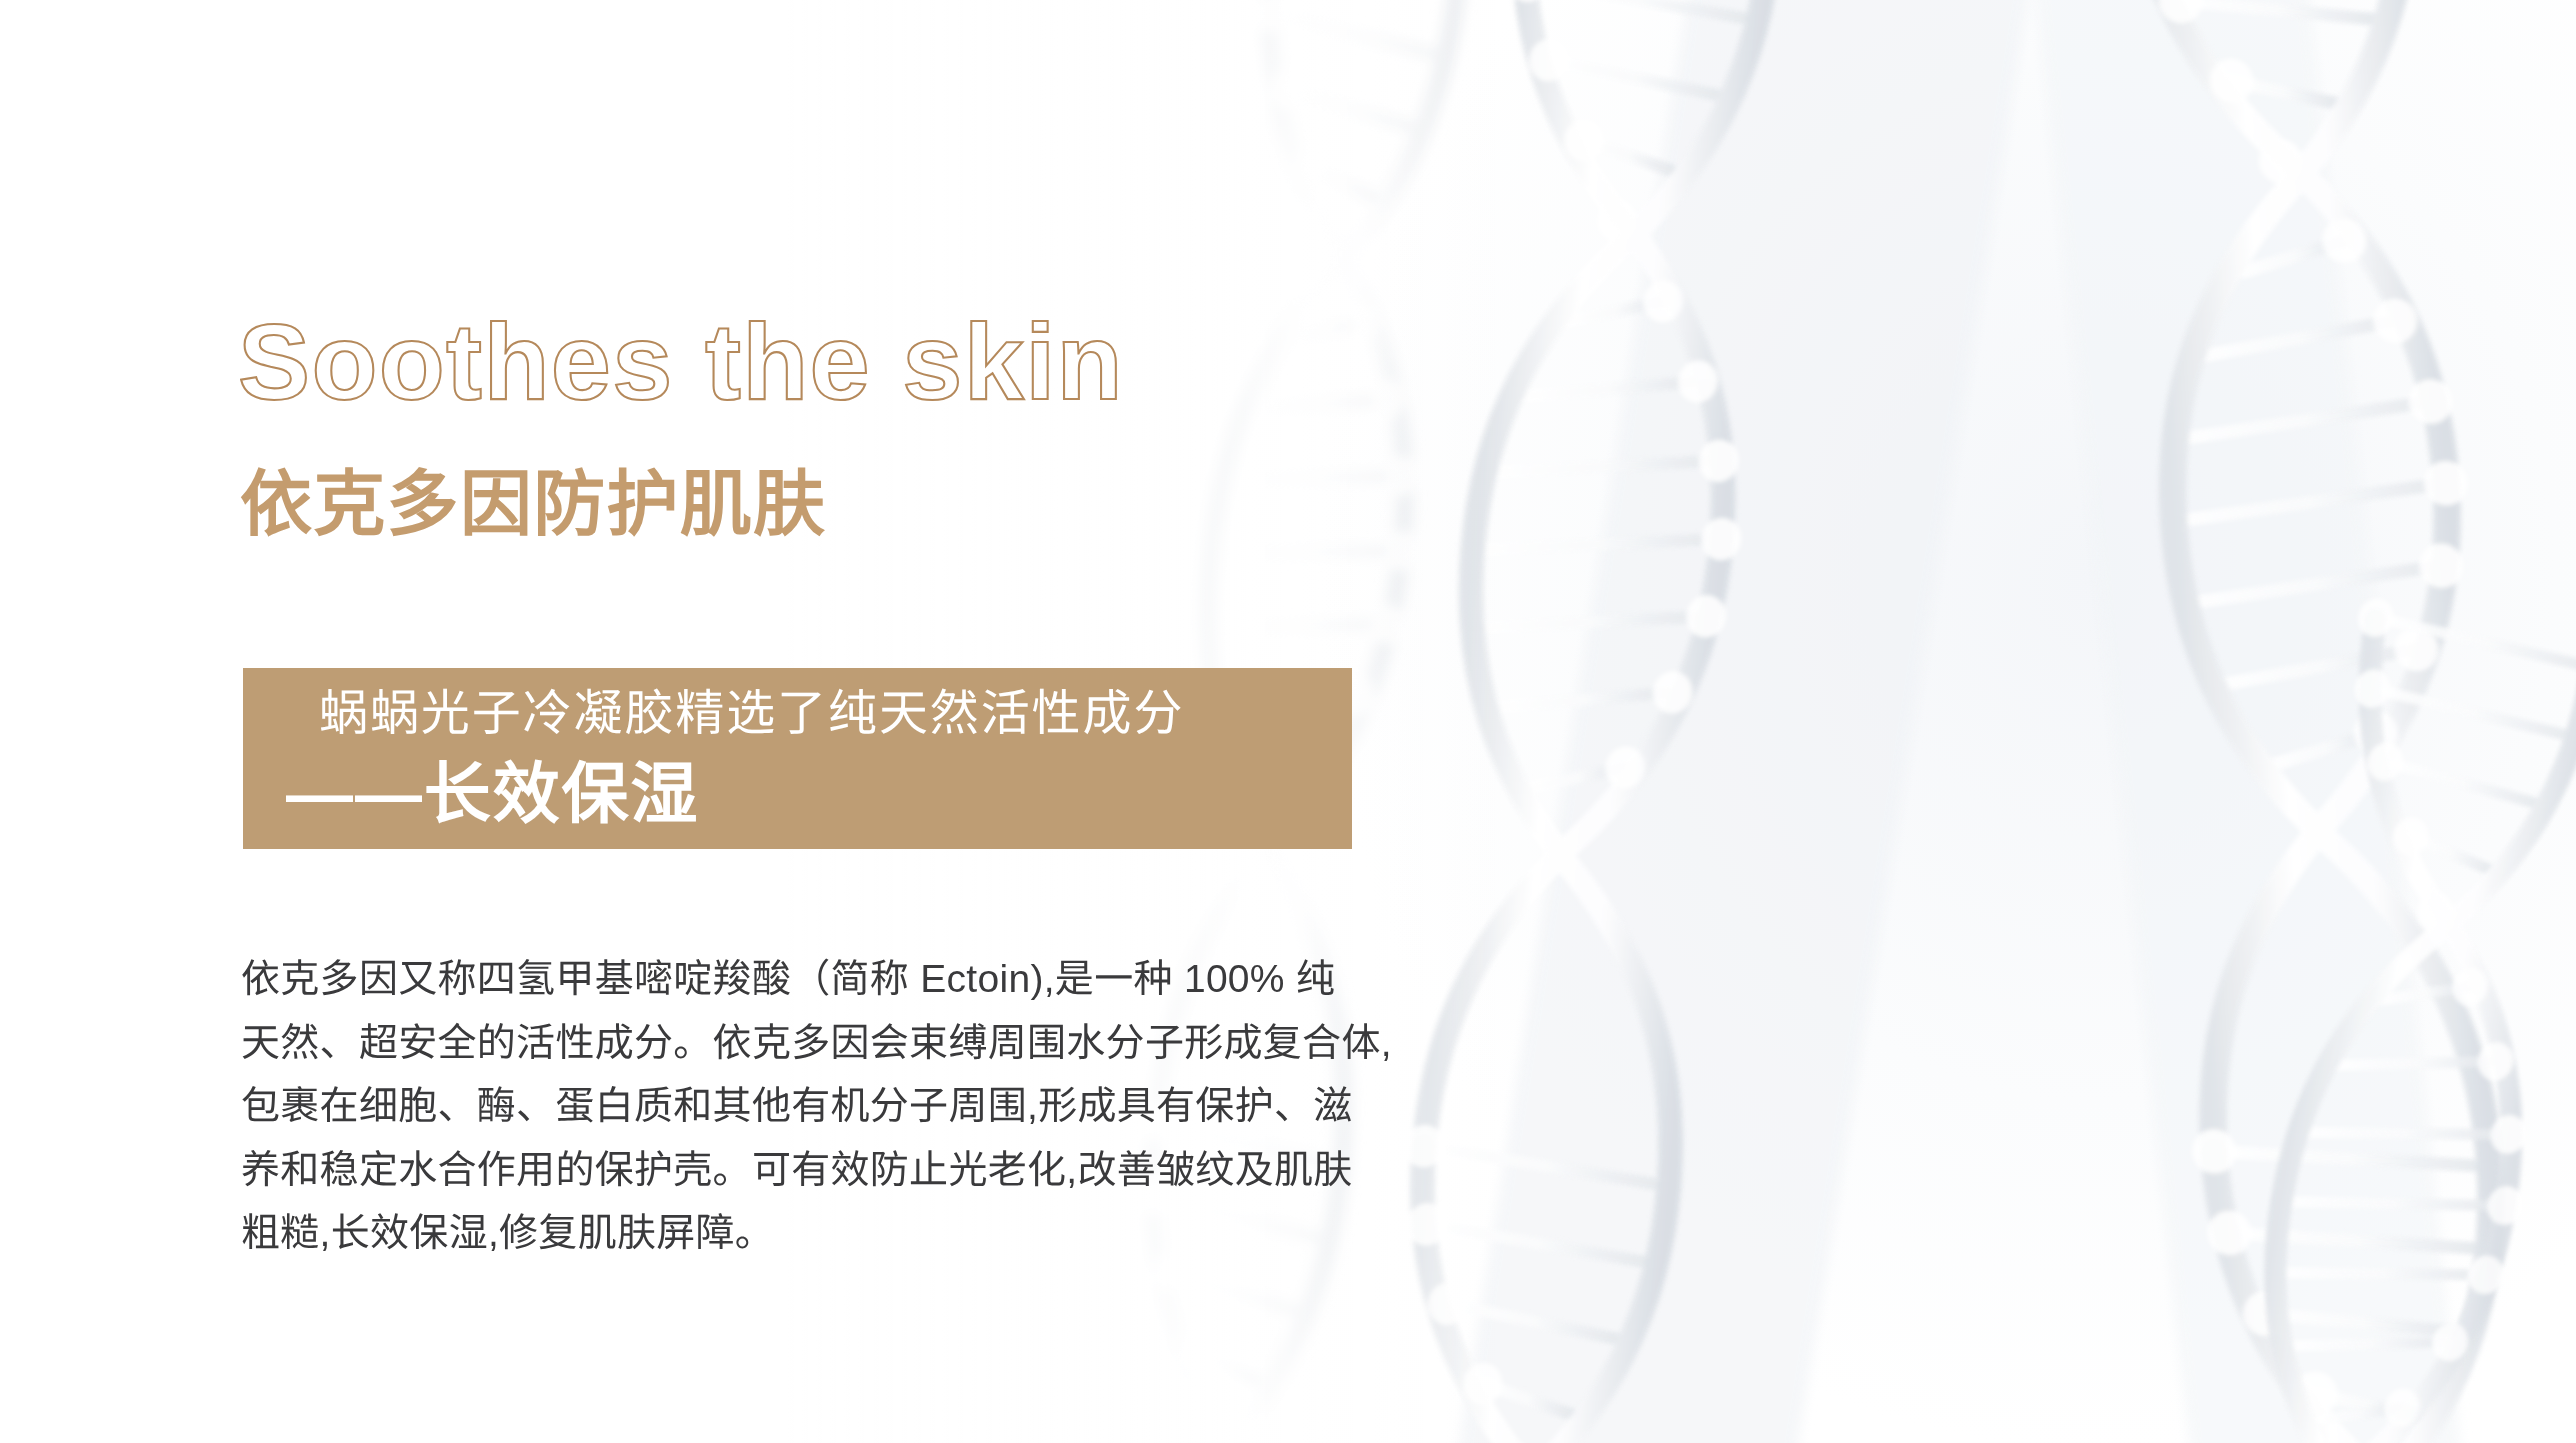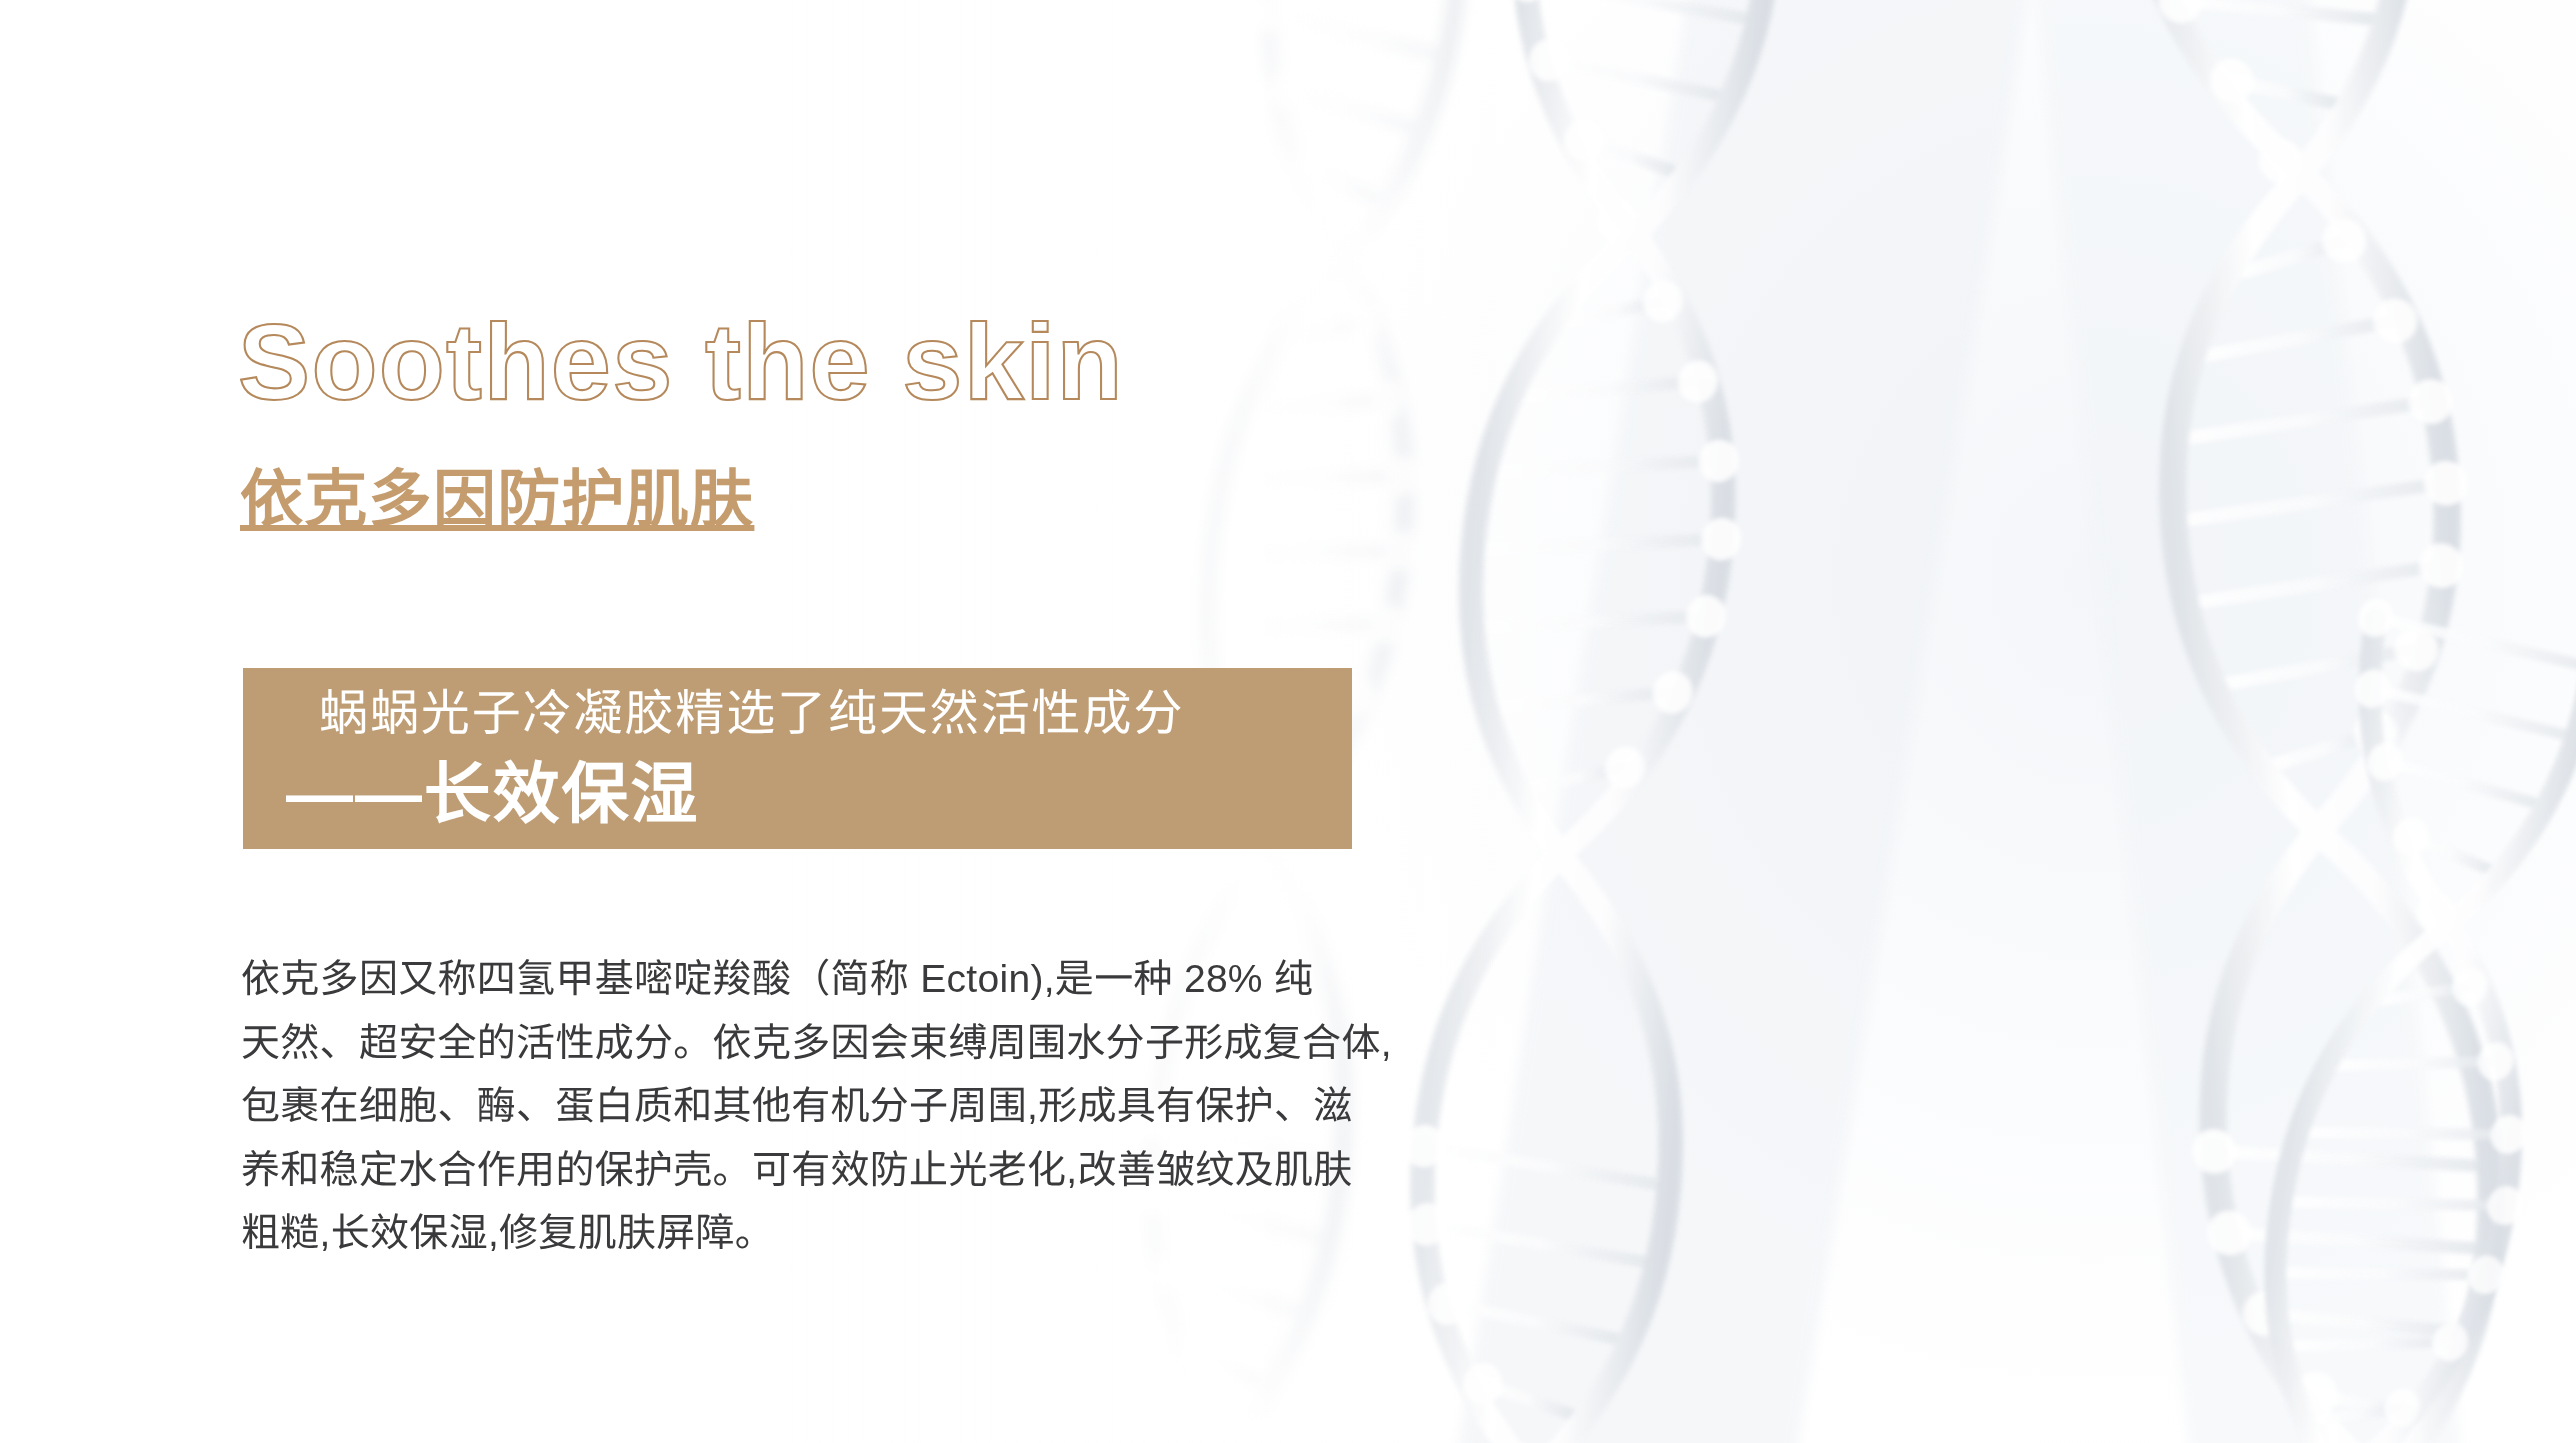--- a/index.html
+++ b/index.html
@@ -87,27 +87,26 @@
     stroke: #b5895b;
     stroke-width: 3.2;
     paint-order: stroke;
   }
 
   
   .subhead {
     position: absolute;
     left: 240px;
     top: 465px;
-    font-size: 63px;
+    font-size: 72px;
     font-weight: 700;
     color: #c49c6e;
     letter-spacing: 1.3px;
     line-height: 1.1;
     white-space: nowrap;
-    text-decoration: underline;
   }
 
   
   .banner {
     position: absolute;
     left: 243px;
     top: 668px;
     width: 1109px;
     height: 181px;
     background: #be9d74;
@@ -277,21 +276,21 @@
     </div>
 
     <div class="subhead">依克多因防护肌肤</div>
 
     <div class="banner">
       <div class="banner-line1">蜗蜗光子冷凝胶精选了纯天然活性成分</div>
       <div class="banner-line2">——长效保湿</div>
     </div>
 
     <div class="body-copy">
-      <span class="ln">依克多因又称四氢甲基嘧啶羧酸（简称 Ectoin),是一种 28% 纯</span>
+      <span class="ln">依克多因又称四氢甲基嘧啶羧酸（简称 Ectoin),是一种 100% 纯</span>
       <span class="ln">天然、超安全的活性成分。依克多因会束缚周围水分子形成复合体,</span>
       <span class="ln">包裹在细胞、酶、蛋白质和其他有机分子周围,形成具有保护、滋</span>
       <span class="ln">养和稳定水合作用的保护壳。可有效防止光老化,改善皱纹及肌肤</span>
       <span class="ln">粗糙,长效保湿,修复肌肤屏障。</span>
     </div>
 
   </div>
 </div>
 
 

